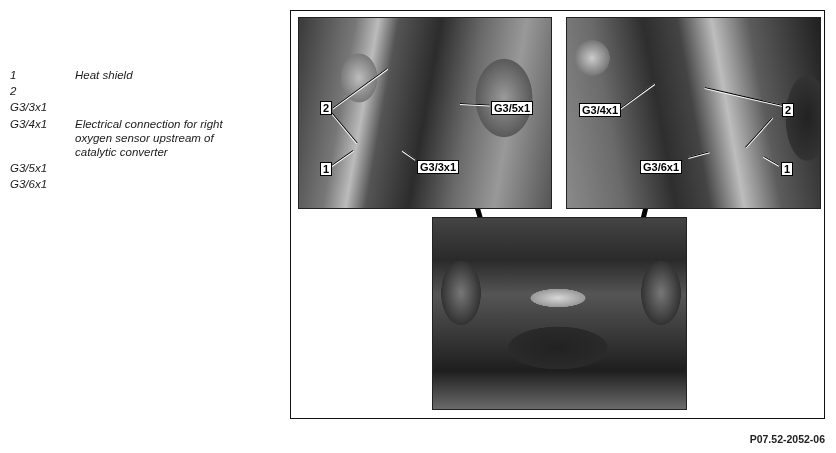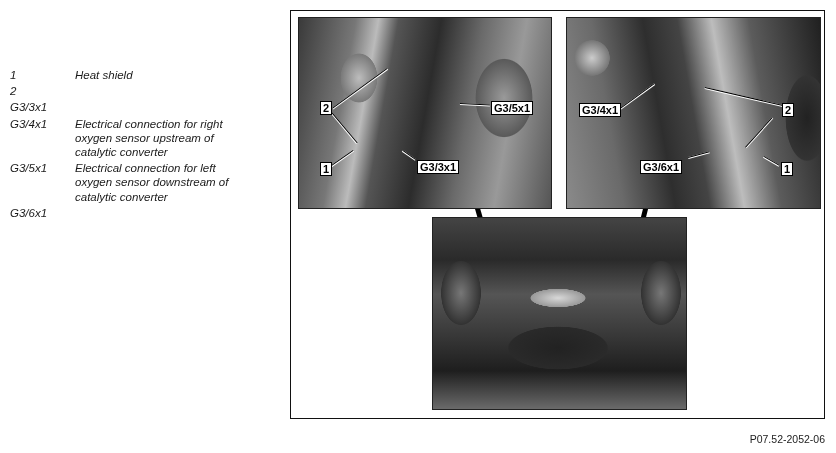--- a/index.html
+++ b/index.html
@@ -23,21 +23,21 @@
   .photo-c{left:432px;top:217px;width:255px;height:193px;
     background:
       radial-gradient(ellipse 28px 45px at 28px 75px,#777,#333 70%,transparent 72%),
       radial-gradient(ellipse 28px 45px at 228px 75px,#777,#333 70%,transparent 72%),
       radial-gradient(ellipse 45px 15px at 125px 80px,#d8d8d8,#999 60%,transparent 62%),
       radial-gradient(ellipse 70px 30px at 125px 130px,#222,#2a2a2a 70%,transparent 72%),
       linear-gradient(180deg,#444 0%,#2a2a2a 22%,#555 40%,#3a3a3a 60%,#1e1e1e 80%,#6a6a6a 100%);}
   .callout{position:absolute;background:#fff;border:1px solid #000;font-weight:bold;font-size:11px;line-height:12px;padding:0 2px;color:#000;white-space:nowrap;}
   .leader{position:absolute;height:1px;background:#fff;border-top:1px solid #000;transform-origin:0 0;}
   .pointer{position:absolute;width:5px;background:#000;transform-origin:50% 0;}
-  .fig-id{position:absolute;right:11px;top:433px;font-size:10.5px;color:#222;}
+  .fig-id{position:absolute;right:11px;top:433px;font-size:10.5px;color:#222;font-weight:bold;}
 </style>
 </head>
 <body>
 
 <div class="legend">
   <div class="row">
     <span class="key">1</span>
     <span class="desc">Heat shield</span>
   </div>
   <div class="row">
@@ -45,21 +45,20 @@
   </div>
   <div class="row">
     <span class="key">G3/3x1</span>
   </div>
   <div class="row">
     <span class="key">G3/4x1</span>
     <span class="desc">Electrical connection for right oxygen sensor upstream of catalytic converter</span>
   </div>
   <div class="row">
     <span class="key">G3/5x1</span>
-    <span class="desc">Electrical connection for left oxygen sensor downstream of catalytic converter</span>
   </div>
   <div class="row">
     <span class="key">G3/6x1</span>
   </div>
 </div>
 
 <div class="frame"></div>
 
 <div class="pointer" style="left:474px;top:205px;height:68px;transform:rotate(-16deg);"></div>
 <div class="pointer" style="left:644px;top:205px;height:68px;transform:rotate(14deg);"></div>

